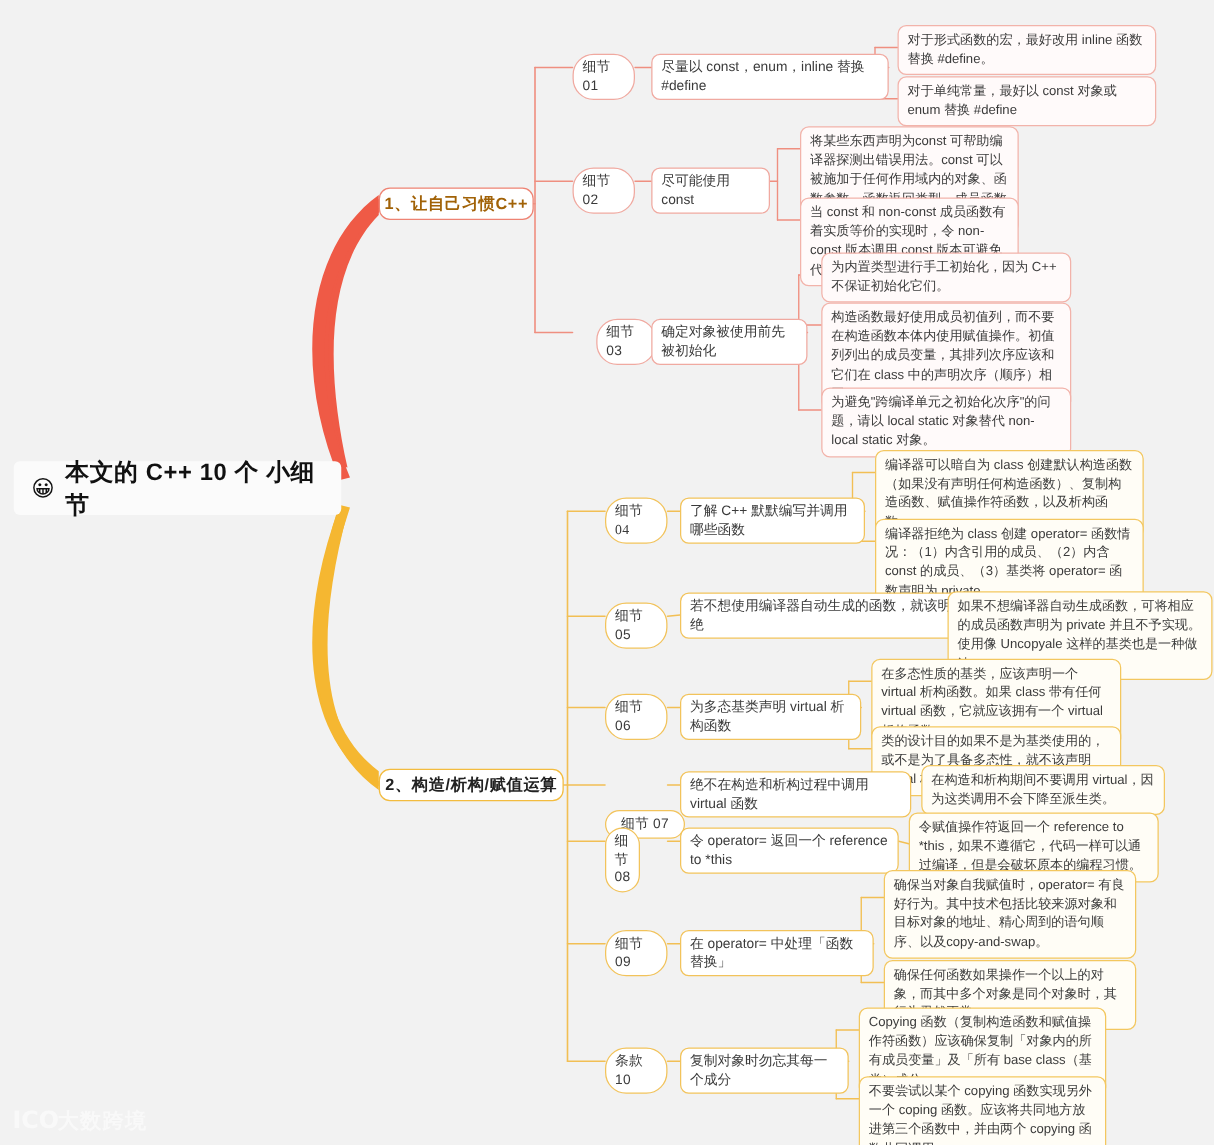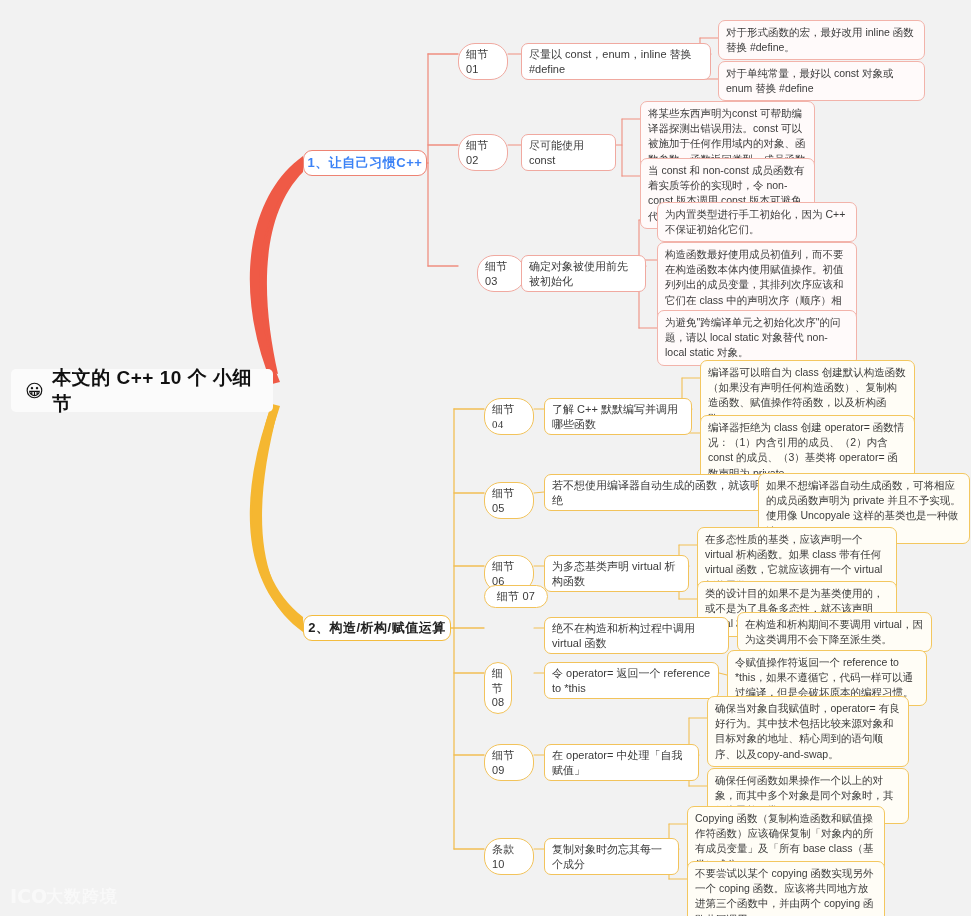--- a/index.html
+++ b/index.html
@@ -54,21 +54,21 @@
   .or-leaf { border-color: #f3c75f; background: #fffdf6; }
 
   
   .branch1 {
     position: absolute;
     border: 1.6px solid #ee8373;
     border-radius: 9px;
     background: #fff;
     font-weight: bold;
     font-size: 13px;
-    color: #3b82f6;
+    color: #a16207;
     display: flex; align-items: center; justify-content: center;
     letter-spacing: .5px;
   }
   .branch2 {
     position: absolute;
     border: 1.6px solid #f3bc3f;
     border-radius: 9px;
     background: #fff;
     font-weight: bold;
     font-size: 13px;
@@ -225,28 +225,28 @@
       <div class="node lvl3 or-box" style="left: 544px; top: 398px; width: 148px; min-height: 22px;"><span>了解 C++ 默默编写并调用哪些函数</span></div>
       <div class="node leaf or-leaf" style="left: 700px; top: 360px; width: 215px; min-height: 50px;"><span>编译器可以暗自为 class 创建默认构造函数（如果没有声明任何构造函数）、复制构造函数、赋值操作符函数，以及析构函数。</span></div>
       <div class="node leaf or-leaf" style="left: 700px; top: 415px; width: 215px; min-height: 64px;"><span>编译器拒绝为 class 创建 operator= 函数情况：（1）内含引用的成员、（2）内含 const 的成员、（3）基类将 operator= 函数声明为 private。</span></div>
       <div class="node lvl2 or-box" style="left: 484px; top: 482px; width: 50px; min-height: 22px;"><span>细节 05</span></div>
       <div class="node lvl3 or-box" style="left: 544px; top: 474px; width: 250px; min-height: 36px;"><span>若不想使用编译器自动生成的函数，就该明确拒绝</span></div>
       <div class="node leaf or-leaf" style="left: 758px; top: 473px; width: 212px; min-height: 50px;"><span>如果不想编译器自动生成函数，可将相应的成员函数声明为 private 并且不予实现。使用像 Uncopyale 这样的基类也是一种做法。</span></div>
       <div class="node lvl2 or-box" style="left: 484px; top: 555px; width: 50px; min-height: 22px;"><span>细节 06</span></div>
       <div class="node lvl3 or-box" style="left: 544px; top: 555px; width: 145px; min-height: 22px;"><span>为多态基类声明 virtual 析构函数</span></div>
       <div class="node leaf or-leaf" style="left: 697px; top: 527px; width: 200px; min-height: 50px;"><span>在多态性质的基类，应该声明一个 virtual 析构函数。如果 class 带有任何 virtual 函数，它就应该拥有一个 virtual 析构函数。</span></div>
       <div class="node leaf or-leaf" style="left: 697px; top: 581px; width: 200px; min-height: 36px;"><span>类的设计目的如果不是为基类使用的，或不是为了具备多态性，就不该声明 virtual 析构函数。</span></div>
-      <div class="node lvl2 or-box" style="left: 484px; top: 585px; width: 64px; min-height: 22px;"><span>细节 07</span></div>
+      <div class="node lvl2 or-box" style="left: 484px; top: 648px; width: 64px; min-height: 22px;"><span>细节 07</span></div>
       <div class="node lvl3 or-box" style="left: 544px; top: 617px; width: 185px; min-height: 22px;"><span>绝不在构造和析构过程中调用 virtual 函数</span></div>
       <div class="node leaf or-leaf" style="left: 737px; top: 612px; width: 195px; min-height: 36px;"><span>在构造和析构期间不要调用 virtual，因为这类调用不会下降至派生类。</span></div>
       <div class="node lvl2 or-box" style="left: 484px; top: 662px; width: 28px; min-height: 22px; justify-content: center;"><span>细节 08</span></div>
       <div class="node lvl3 or-box" style="left: 544px; top: 662px; width: 175px; min-height: 22px;"><span>令 operator= 返回一个 reference to *this</span></div>
       <div class="node leaf or-leaf" style="left: 727px; top: 650px; width: 200px; min-height: 50px;"><span>令赋值操作符返回一个 reference to *this，如果不遵循它，代码一样可以通过编译，但是会破坏原本的编程习惯。</span></div>
       <div class="node lvl2 or-box" style="left: 484px; top: 744px; width: 50px; min-height: 22px;"><span>细节 09</span></div>
-      <div class="node lvl3 or-box" style="left: 544px; top: 744px; width: 155px; min-height: 22px;"><span>在 operator= 中处理「自我赋值」</span></div>
+      <div class="node lvl3 or-box" style="left: 544px; top: 744px; width: 155px; min-height: 22px;"><span>在 operator= 中处理「函数替换」</span></div>
       <div class="node leaf or-leaf" style="left: 707px; top: 696px; width: 202px; min-height: 64px;"><span>确保当对象自我赋值时，operator= 有良好行为。其中技术包括比较来源对象和目标对象的地址、精心周到的语句顺序、以及copy-and-swap。</span></div>
       <div class="node leaf or-leaf" style="left: 707px; top: 768px; width: 202px; min-height: 38px;"><span>确保任何函数如果操作一个以上的对象，而其中多个对象是同个对象时，其行为忍然正常。</span></div>
       <div class="node lvl2 or-box" style="left: 484px; top: 838px; width: 50px; min-height: 22px;"><span>条款10</span></div>
       <div class="node lvl3 or-box" style="left: 544px; top: 838px; width: 135px; min-height: 22px;"><span>复制对象时勿忘其每一个成分</span></div>
       <div class="node leaf or-leaf" style="left: 687px; top: 806px; width: 198px; min-height: 52px;"><span>Copying 函数（复制构造函数和赋值操作符函数）应该确保复制「对象内的所有成员变量」及「所有 base class（基类）成分」。</span></div>
       <div class="node leaf or-leaf" style="left: 687px; top: 861px; width: 198px; min-height: 50px;"><span>不要尝试以某个 copying 函数实现另外一个 coping 函数。应该将共同地方放进第三个函数中，并由两个 copying 函数共同调用。</span></div>
     </div>
 
 
   <div id="watermark">

